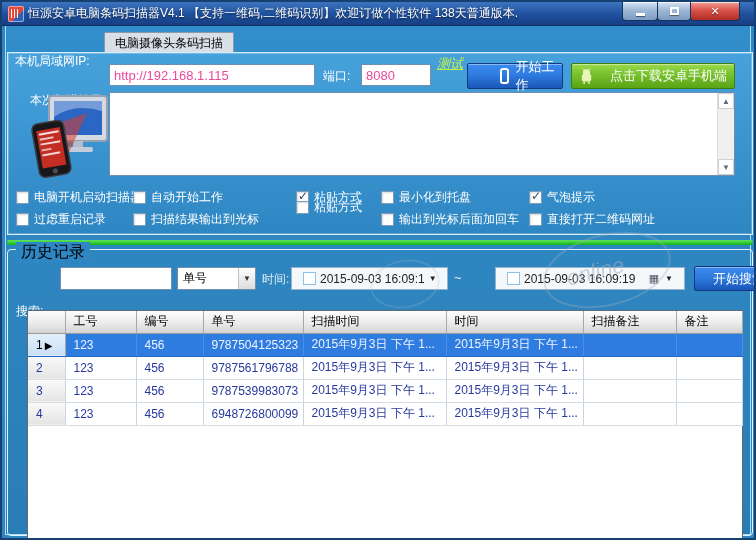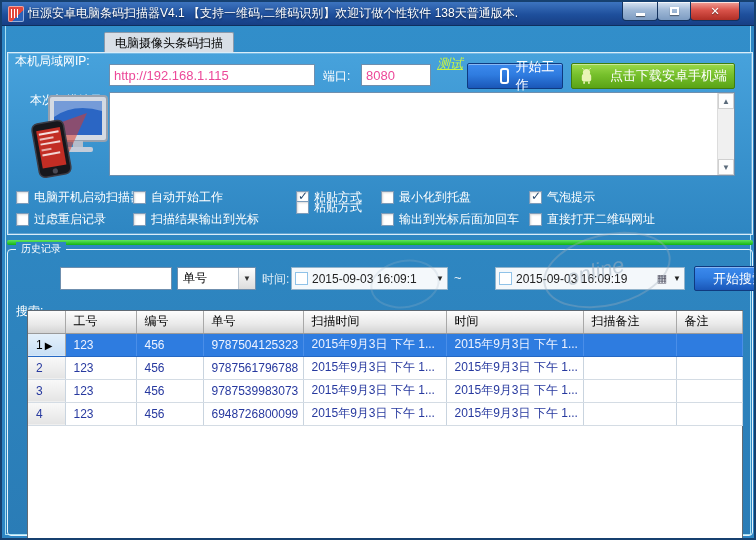--- a/index.html
+++ b/index.html
@@ -58,28 +58,28 @@
   
   .opt{position:absolute;display:flex;align-items:center;gap:5px;color:#fff;font-size:12px;cursor:pointer;white-space:nowrap;}
   .cb{width:13px;height:13px;background:#fff;border:1px solid #7d9cba;box-shadow:inset 1px 1px 2px rgba(0,0,0,.15);position:relative;flex:none;}
   .opt.checked .cb::after{content:"✓";position:absolute;left:1px;top:-3px;font-size:12px;font-weight:bold;color:#27496e;}
   
   .green-line{position:absolute;left:5px;top:238px;width:746px;height:5px;
     background:linear-gradient(#5fe55f,#12b412);border-radius:2px;}
   
   .groupbox{position:absolute;left:5px;top:247px;width:746px;height:287px;
     border:1px solid #e6f3fc;border-radius:4px;}
-  .legend{position:absolute;left:8px;top:-8px;padding:0 5px;color:#ffffff;font-size:10px;background:#2e86c2;}
+  .legend{position:absolute;left:8px;top:-8px;padding:0 5px;color:#000000;font-size:16px;background:#2e86c2;}
   .select{position:absolute;background:#fff;border:1px solid #6f8fae;display:flex;align-items:center;
     font-size:12px;color:#000;cursor:pointer;}
   .select .val{flex:1;padding-left:5px;}
   .select .arr{width:17px;height:100%;display:flex;align-items:center;justify-content:center;font-size:8px;color:#333;
     background:linear-gradient(#fefefe,#dcdcdc);border-left:1px solid #b8c4d0;}
   .datefield{position:absolute;background:#f4f8fb;border:1px solid #93b4cc;display:flex;align-items:center;
-    gap:4px;font-size:12px;color:#222;padding:0 3px;cursor:pointer;overflow:hidden;white-space:nowrap;}
+    gap:4px;font-size:12px;color:#222;padding:0 11px;cursor:pointer;overflow:hidden;white-space:nowrap;}
   .dcb{width:13px;height:13px;background:#fff;border:1px solid #8fc2e8;flex:none;}
   .datefield .arr{margin-left:auto;font-size:8px;color:#222;flex:none;}
   .cal{font-size:11px;color:#556;flex:none;line-height:1;}
   .tilde{position:absolute;color:#e8f2fa;font-size:13px;}
   
   .table-wrap{position:absolute;left:25px;top:308px;width:716px;height:268px;background:#fff;
     border:1px solid #606a74;}
   table.grid{border-collapse:collapse;table-layout:fixed;width:714px;font-size:12px;}
   table.grid th{height:22px;font-weight:normal;text-align:left;padding:0 0 0 8px;color:#000;
     background:linear-gradient(#fdfdfd,#e9e9e9 60%,#d3d3d3);

